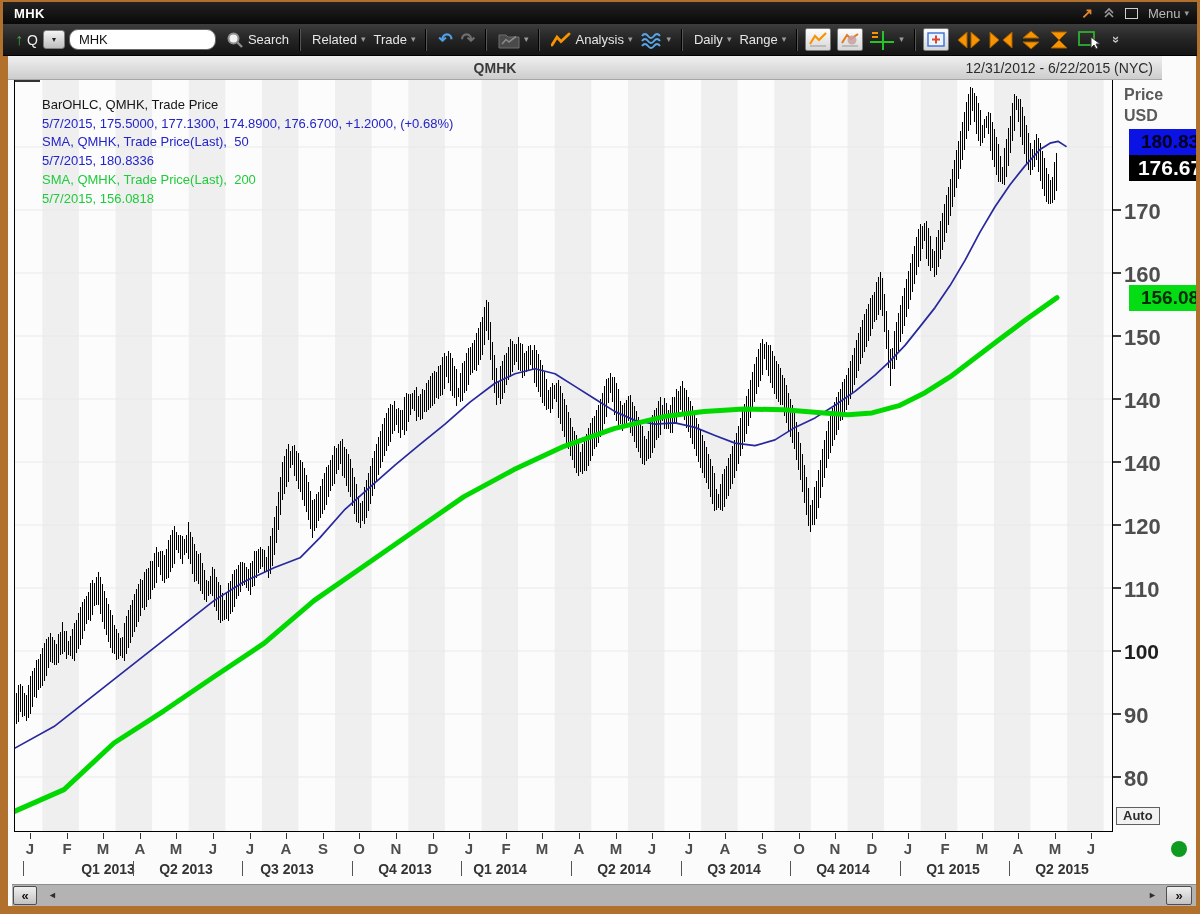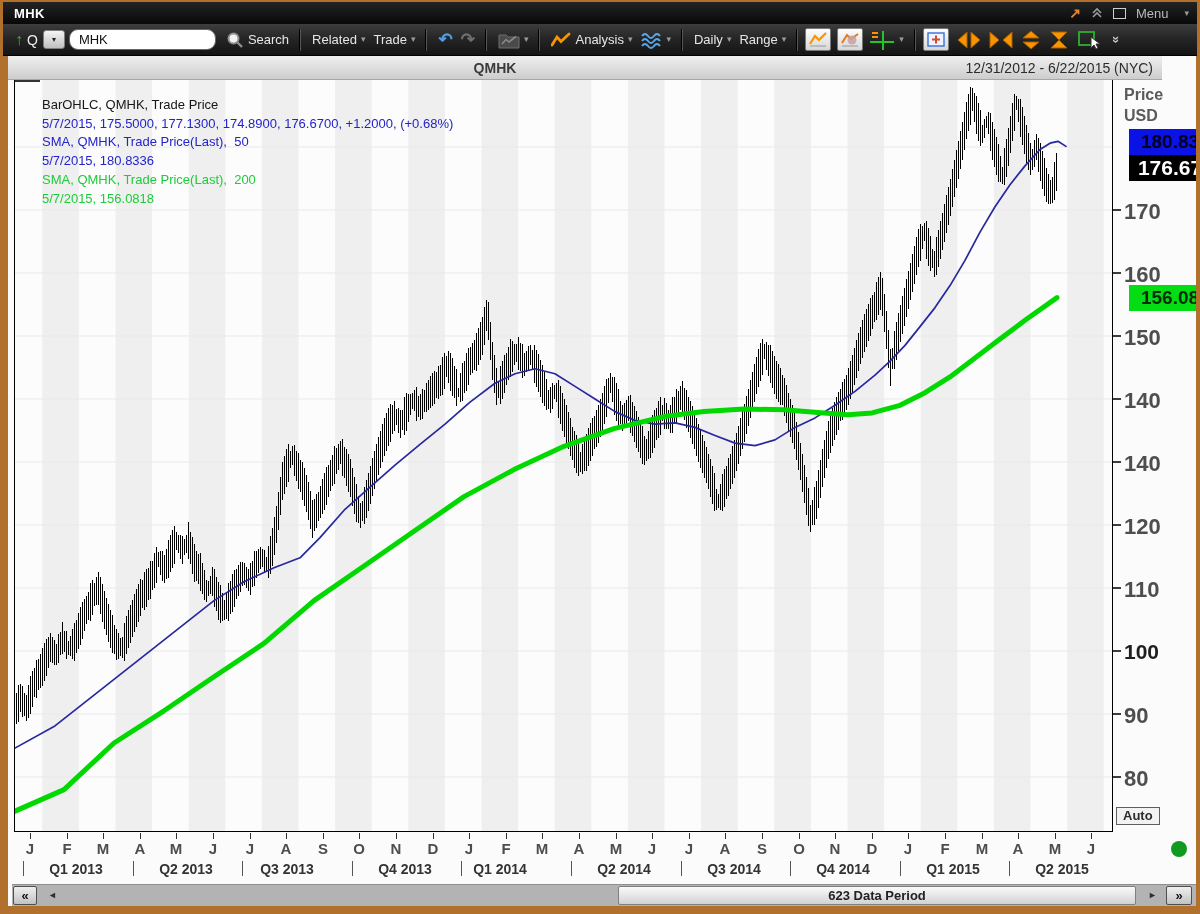--- a/index.html
+++ b/index.html
@@ -6,21 +6,21 @@
   body{width:1200px;height:914px;position:relative;background:#b1712c;
        font-family:"Liberation Sans",sans-serif;overflow:hidden;
        -webkit-font-smoothing:antialiased}
   
   .titlebar{position:absolute;left:3px;top:2px;width:1194px;height:22px;
             background:linear-gradient(#232323,#090909);color:#fff}
   .wintitle{position:absolute;left:11px;top:4px;font-size:13px;font-weight:bold;letter-spacing:.4px}
   .tb-right{position:absolute;right:8px;top:2px;height:18px;display:flex;align-items:center;gap:10px}
   .ic-popout{color:#e8872a;font-size:14px;font-weight:bold;line-height:1}
   .winbox{width:11px;height:9px;border:1px solid #cfcfcf;display:inline-block}
-  .menu-btn{color:#b9b9b9;font-size:13px;display:flex;align-items:center;gap:16px}
+  .menu-btn{color:#b9b9b9;font-size:13px;display:flex;align-items:center;gap:4px}
   .caret{font-size:9px;color:#9a9a9a;line-height:1}
   
   .toolbar{position:absolute;left:3px;top:24px;width:1194px;height:32px;
            background:linear-gradient(#3d3d3d,#262626 45%,#141414);
            border-bottom:1px solid #000;display:flex;align-items:center;padding-left:12px;box-sizing:border-box}
   .toolbar .lbl{color:#e6e6e6;font-size:13px;white-space:nowrap}
   .tbtn{display:flex;align-items:center;gap:4px;margin:0 4px}
   .sep{width:1px;height:22px;background:#555;box-shadow:-1px 0 0 #000;margin:0 7px}
   .uparrow{color:#3fae3f;font-size:16px;font-weight:bold;margin-right:4px}
   .qlbl{color:#eee;font-size:14px;margin-right:5px}
@@ -343,21 +343,21 @@
       <span class="mlabel" style="left: 920px;">F</span>
       <span class="mtick" style="left: 968px;"></span>
       <span class="mlabel" style="left: 957px;">M</span>
       <span class="mtick" style="left: 1004px;"></span>
       <span class="mlabel" style="left: 993px;">A</span>
       <span class="mtick" style="left: 1041px;"></span>
       <span class="mlabel" style="left: 1030px;">M</span>
       <span class="mtick" style="left: 1077px;"></span>
       <span class="mlabel" style="left: 1066px;">J</span>
       <span class="qsep" style="left: 9px;"></span>
-      <span class="qlabel" style="left: 9px;">Q1 2013</span>
+      <span class="qlabel" style="left: 9px; padding-left: 32px;">Q1 2013</span>
       <span class="qsep" style="left: 119px;"></span>
       <span class="qlabel" style="left: 119px;">Q2 2013</span>
       <span class="qsep" style="left: 228px;"></span>
       <span class="qlabel" style="left: 220px;">Q3 2013</span>
       <span class="qsep" style="left: 338px;"></span>
       <span class="qlabel" style="left: 338px;">Q4 2013</span>
       <span class="qsep" style="left: 447px;"></span>
       <span class="qlabel" style="left: 433px;">Q1 2014</span>
       <span class="qsep" style="left: 557px;"></span>
       <span class="qlabel" style="left: 557px;">Q2 2014</span>
@@ -367,17 +367,16 @@
       <span class="qlabel" style="left: 776px;">Q4 2014</span>
       <span class="qsep" style="left: 886px;"></span>
       <span class="qlabel" style="left: 886px;">Q1 2015</span>
       <span class="qsep" style="left: 995px;"></span>
       <span class="qlabel" style="left: 995px;">Q2 2015</span>
     </div>
 
   <div class="scroll">
     <span class="sbtn" style="left:1px">«</span>
     <span class="sarrow" style="left:36px">◄</span>
-    <span class="sthumb">623 Data Period</span>
     <span class="sarrow" style="left:1136px">►</span>
     <span class="sbtn" style="left:1154px;width:26px">»</span>
   </div>
 </div>
 
 </body></html>

